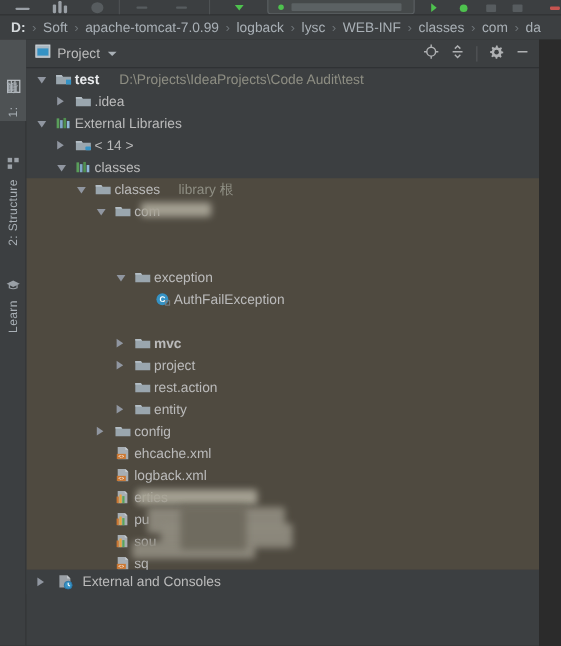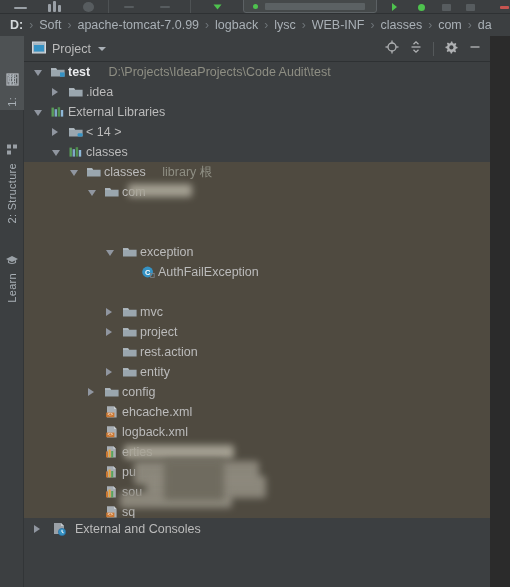--- a/index.html
+++ b/index.html
@@ -333,21 +333,21 @@
           <rect x="10.6" y="8.4" width="3.6" height="4" fill="none" stroke="#7A8086" stroke-width="0.9"></rect>
         </svg></span>
       <span class="label" style="left: 134px;">AuthFailException</span>
     </div>
     <div class="row" style="top: 240px;">
       <span class="arrow" style="left: 82px; top: 5.5px;"></span>
       <span class="icon" style="left: 98px; top: 3px;"><svg width="16" height="14" viewBox="0 0 16 14">
           <path d="M1 3.2 L6 3.2 L7.2 4.8 L14.6 4.8 L14.6 11.6 L1 11.6 Z" fill="#9AA6AE"></path>
           <path d="M1 3.2 L6 3.2 L7.2 4.8 L1 4.8 Z" fill="#B4BEC5"></path>
         </svg></span>
-      <span class="label" style="left: 116px;">mvc</span>
+      <span class="label" style="left: 116px; font-weight: bold;">mvc</span>
     </div>
     <div class="row" style="top: 260px;">
       <span class="arrow" style="left: 82px; top: 5.5px;"></span>
       <span class="icon" style="left: 98px; top: 3px;"><svg width="16" height="14" viewBox="0 0 16 14">
           <path d="M1 3.2 L6 3.2 L7.2 4.8 L14.6 4.8 L14.6 11.6 L1 11.6 Z" fill="#9AA6AE"></path>
           <path d="M1 3.2 L6 3.2 L7.2 4.8 L1 4.8 Z" fill="#B4BEC5"></path>
         </svg></span>
       <span class="label" style="left: 116px;">project</span>
     </div>
     <div class="row" style="top: 280px;">

